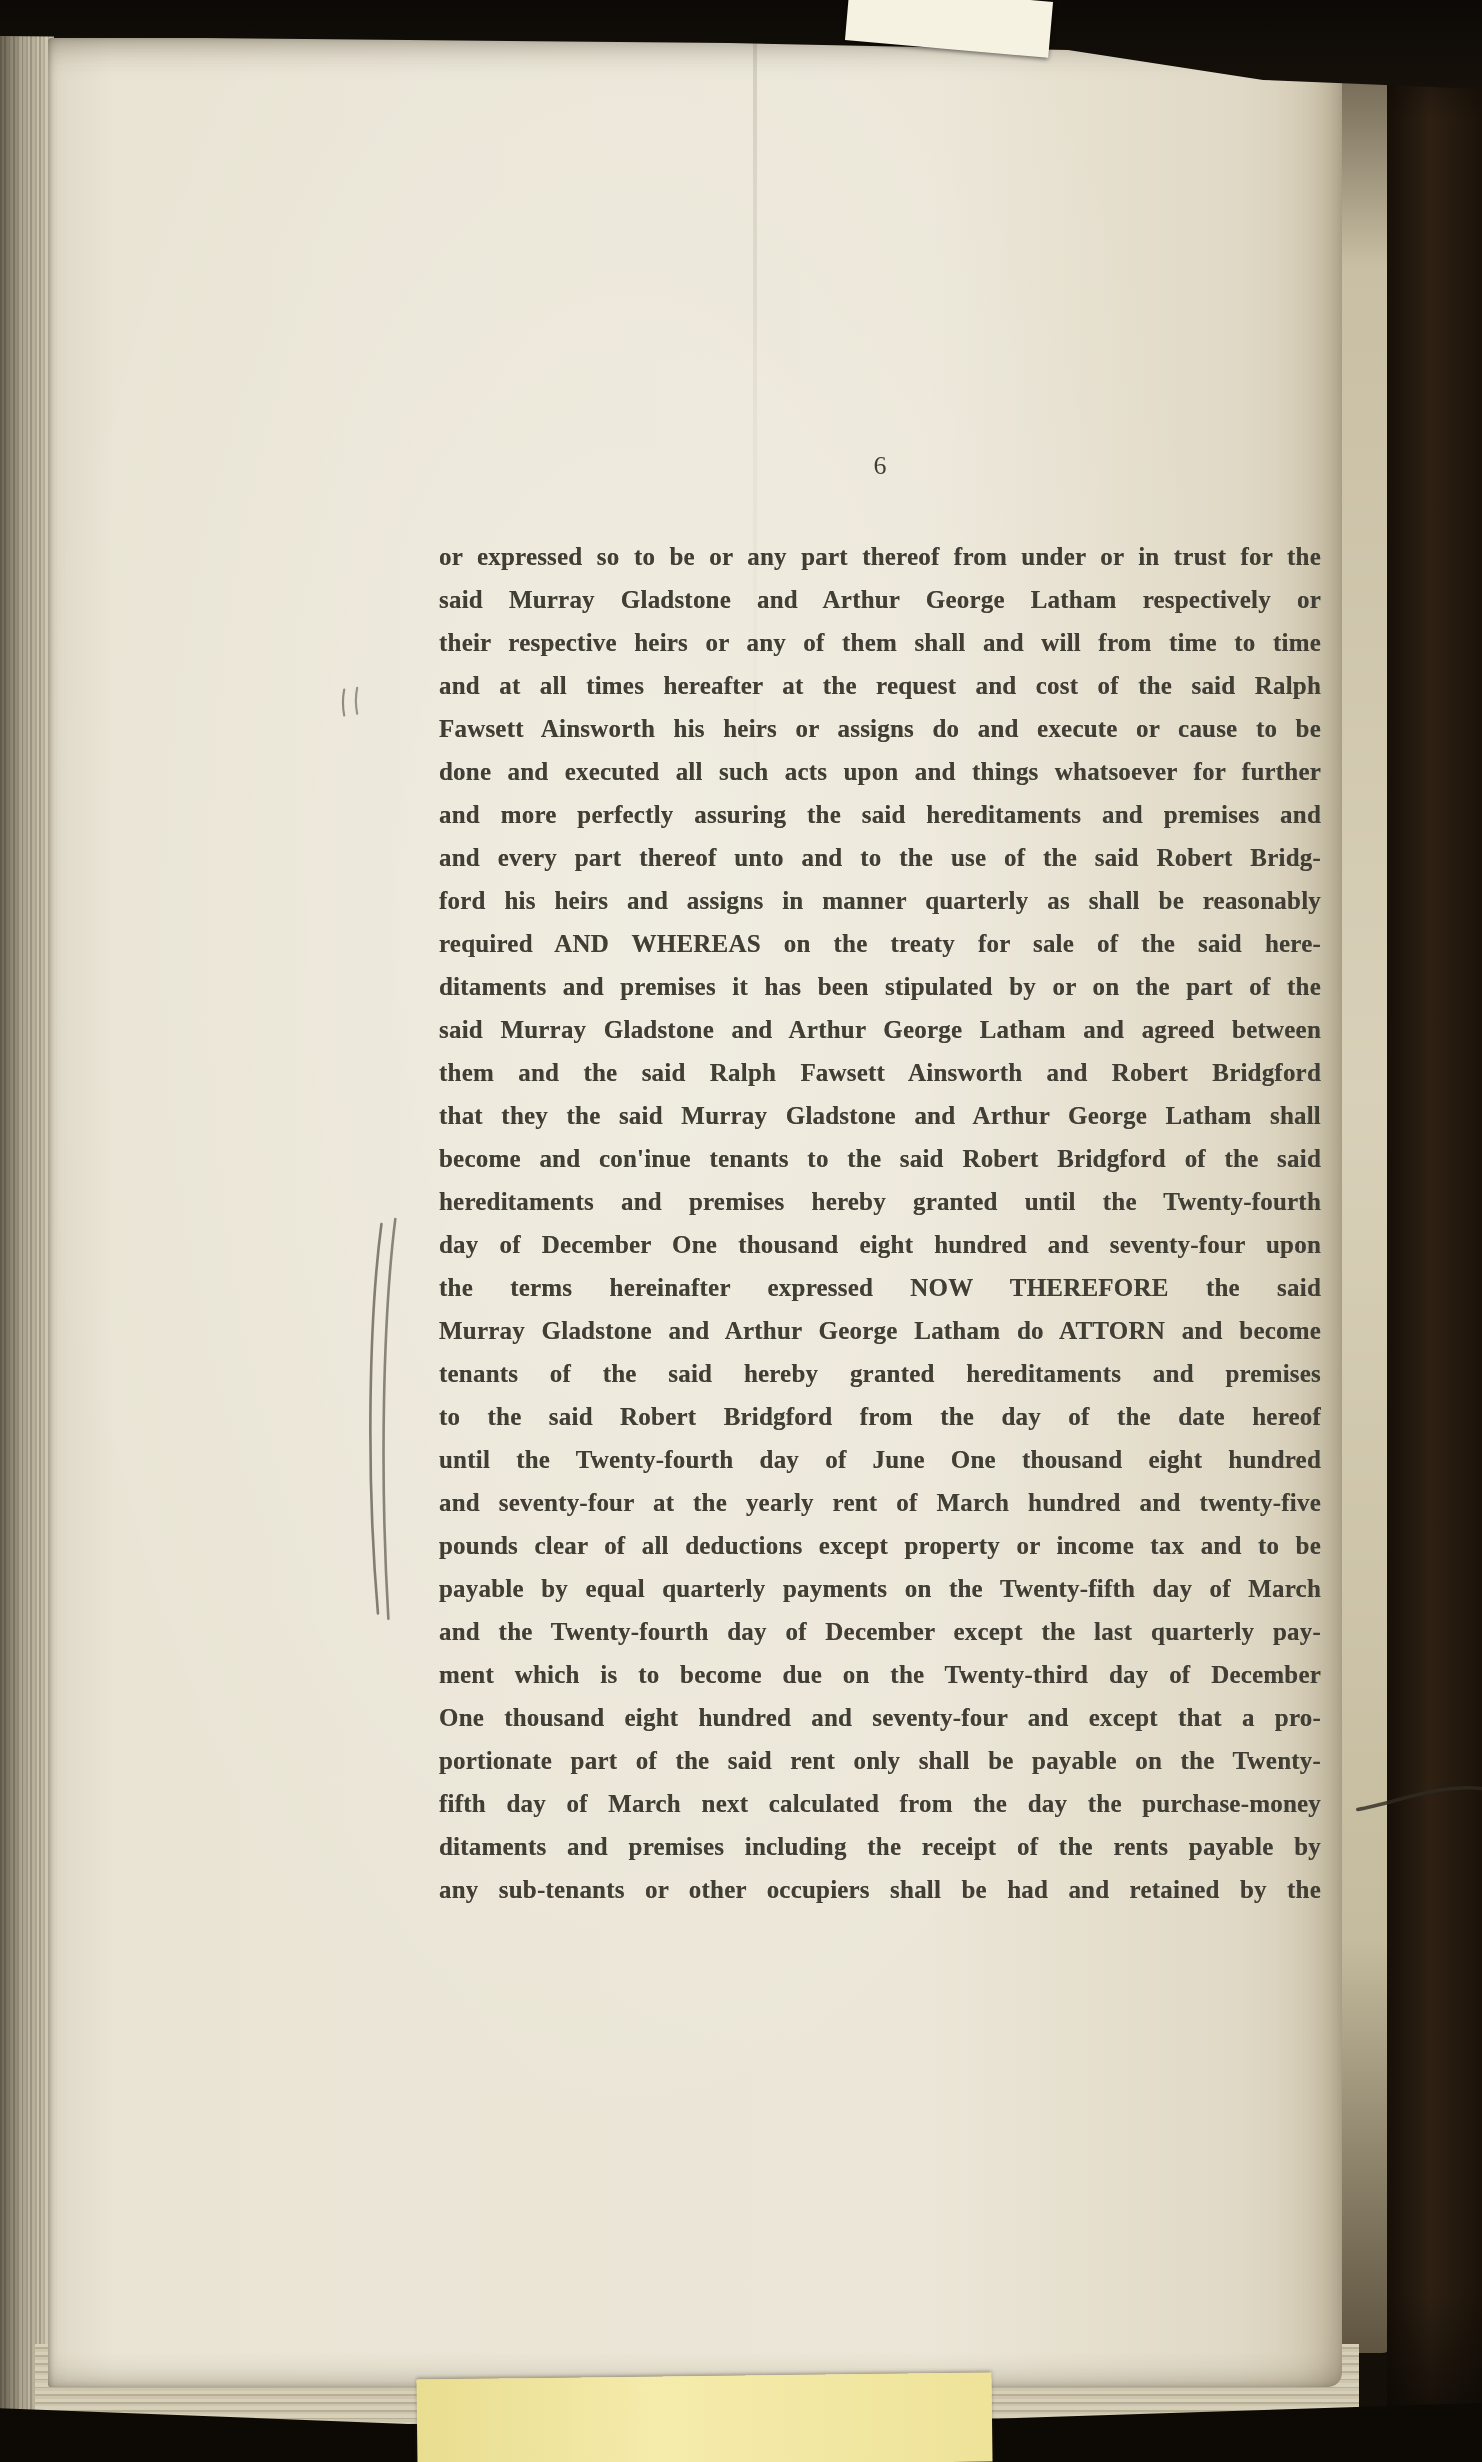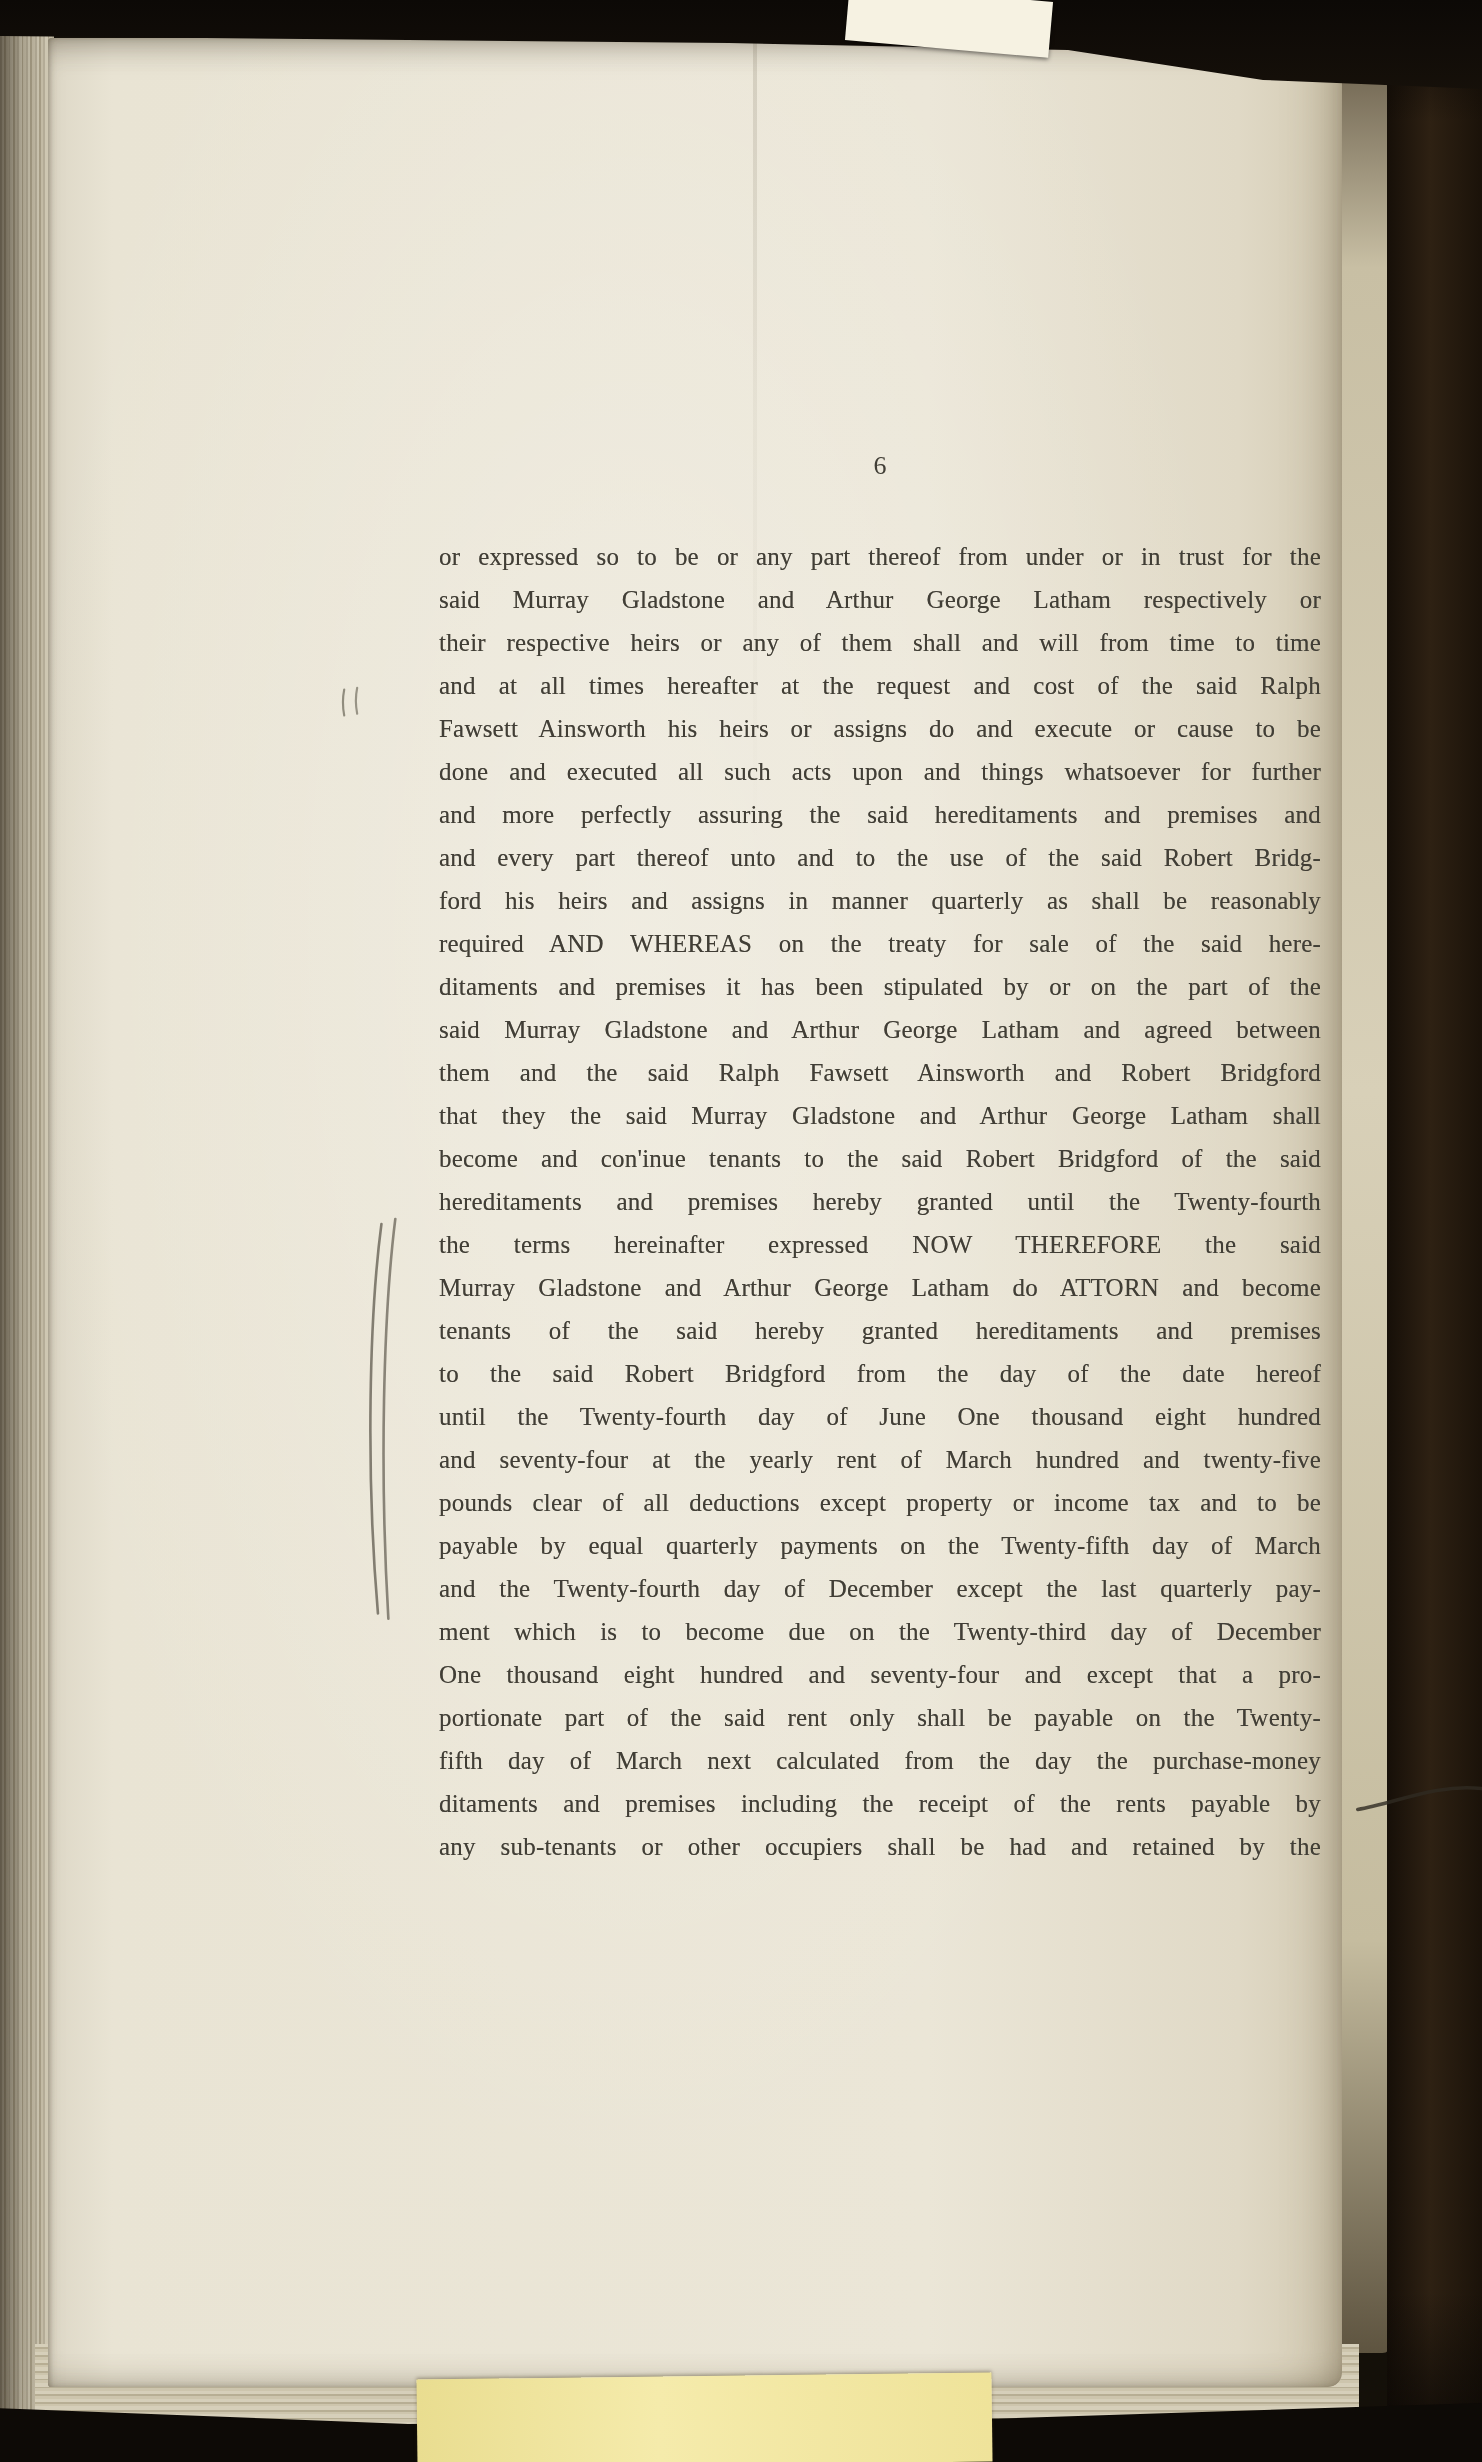--- a/index.html
+++ b/index.html
@@ -90,20 +90,21 @@
   .page-number {
     left:391px; top:406px; width:882px; height:43px;
     text-align:center; font-size:26px; line-height:43px;
     color: var(--ink, #413e36);
   }
 
   .text-block {
     left:391px; top:497px; width:882px;
     color: var(--ink, #413e36);
     font-size:25px;
+    font-weight:bold;
   }
   .text-block .line {
     position:static;
     height:43px; line-height:43px; overflow:hidden; white-space:nowrap0;
     text-align:justify; text-align-last:justify;
     letter-spacing:0.2px;
     text-shadow: 0 0 0.6px rgba(62,58,48,.55);
   }
 
   .margin-bracket { left:309px; top:1174px; }
@@ -137,20 +138,21 @@
         <div class="line">and more perfectly assuring the said hereditaments and premises and</div>
         <div class="line">and every part thereof unto and to the use of the said Robert Bridg-</div>
         <div class="line">ford his heirs and assigns in manner quarterly as shall be reasonably</div>
         <div class="line">required AND WHEREAS on the treaty for sale of the said here-</div>
         <div class="line">ditaments and premises it has been stipulated by or on the part of the</div>
         <div class="line">said Murray Gladstone and Arthur George Latham and agreed between</div>
         <div class="line">them and the said Ralph Fawsett Ainsworth and Robert Bridgford</div>
         <div class="line">that they the said Murray Gladstone and Arthur George Latham shall</div>
         <div class="line">become and con'inue tenants to the said Robert Bridgford of the said</div>
         <div class="line">hereditaments and premises hereby granted until the Twenty-fourth</div>
+        <div class="line">day of December One thousand eight hundred and seventy-four upon</div>
         <div class="line">the terms hereinafter expressed NOW THEREFORE the said</div>
         <div class="line">Murray Gladstone and Arthur George Latham do ATTORN and become</div>
         <div class="line">tenants of the said hereby granted hereditaments and premises</div>
         <div class="line">to the said Robert Bridgford from the day of the date hereof</div>
         <div class="line">until the Twenty-fourth day of June One thousand eight hundred</div>
         <div class="line">and seventy-four at the yearly rent of March hundred and twenty-five</div>
         <div class="line">pounds clear of all deductions except property or income tax and to be</div>
         <div class="line">payable by equal quarterly payments on the Twenty-fifth day of March</div>
         <div class="line">and the Twenty-fourth day of December except the last quarterly pay-</div>
         <div class="line">ment which is to become due on the Twenty-third day of December</div>

